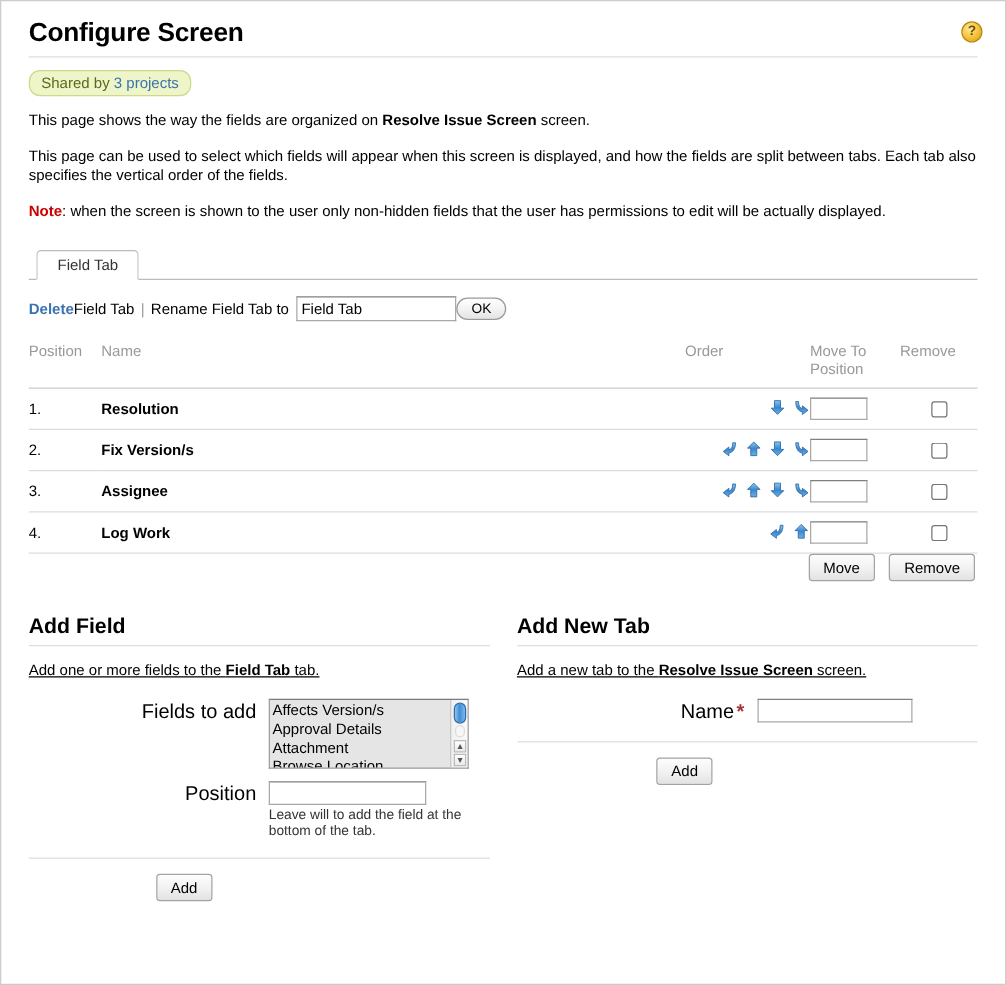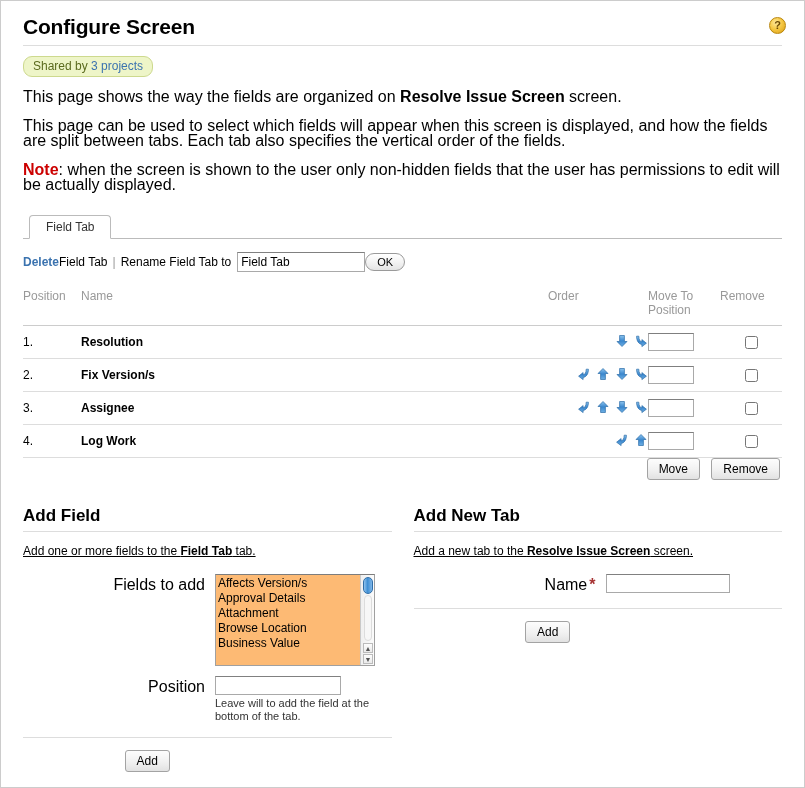--- a/index.html
+++ b/index.html
@@ -70,21 +70,21 @@
     color: #5a6a1d;
     margin: 2px 0 12px 0;
   }
   .shared-badge .count {
     color: #3b73af;
     cursor: pointer;
   }
 
   p.desc {
     margin: 0 0 14px 0;
-    font-size: 16px;
+    font-size: 12px;
     line-height: 15px;
     color: #000;
   }
   p.desc b { font-weight: bold; }
   .note-label {
     color: #cc0000;
     font-weight: bold;
   }
   ul.links {
     margin: 2px 0 0 0;
@@ -270,24 +270,24 @@
     padding-top: 2px;
     box-sizing: border-box;
   }
   .req { color: #a63232; font-weight: bold; margin-left: 2px; }
   .formfield { flex: 1; }
 
   
   .listbox {
     position: relative;
     width: 160px;
-    height: 92px;
+    height: 56px;
     border: 1px solid #a0a0a0;
     border-top-color: #7d7d7d;
-    background: #fdba74;
+    background: #e5e5e5;
     box-sizing: border-box;
     overflow: hidden;
     cursor: pointer;
   }
   .listbox ul {
     margin: 0;
     padding: 1px 0 0 2px;
     list-style: none;
   }
   .listbox li {

